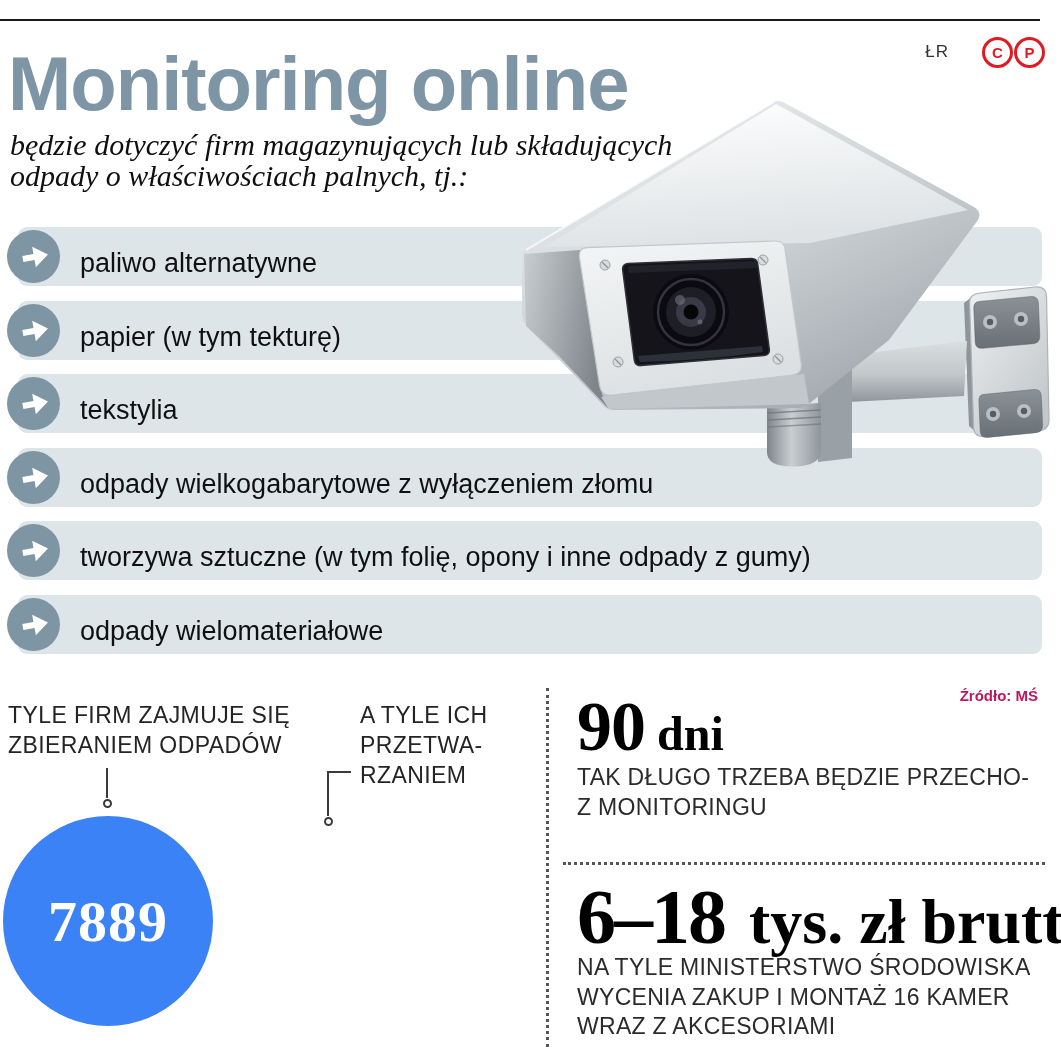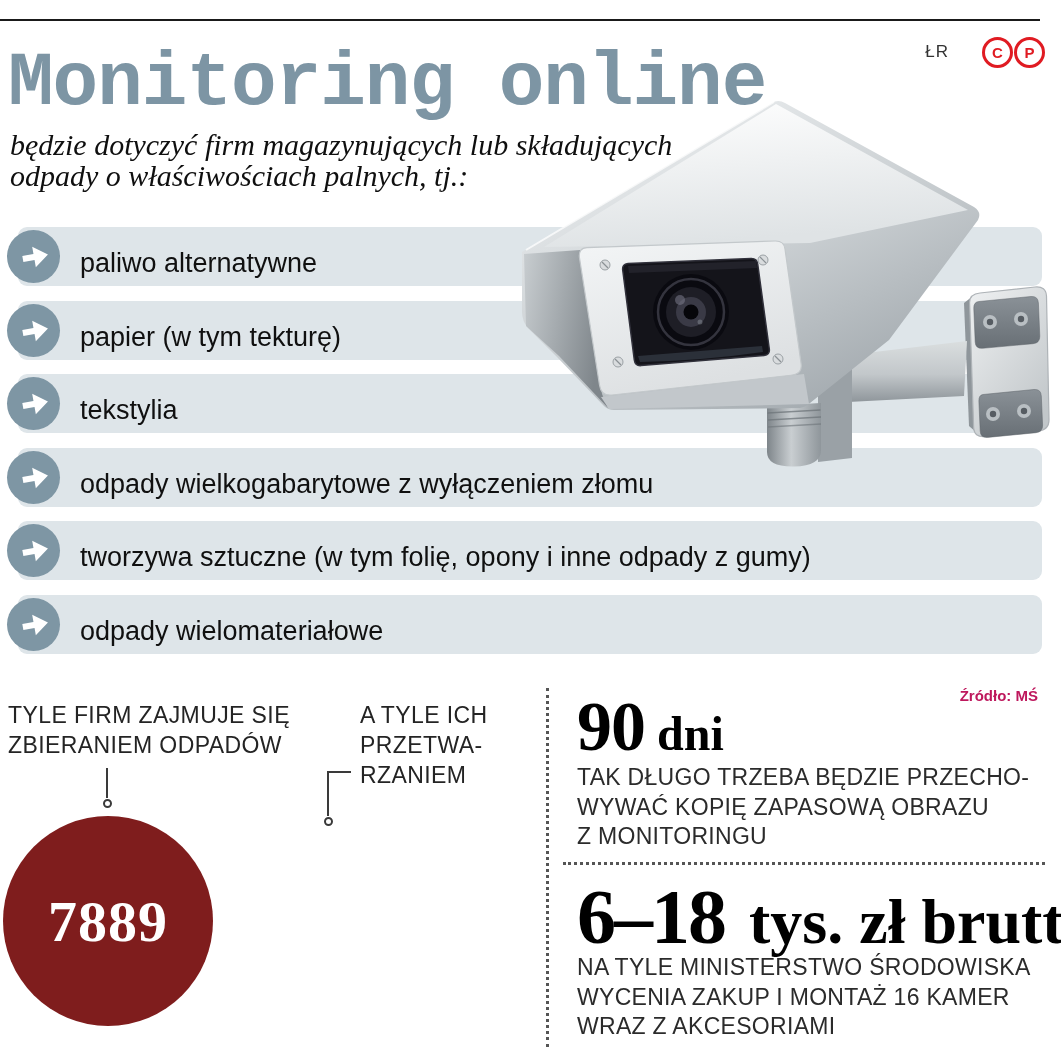--- a/index.html
+++ b/index.html
@@ -7,21 +7,21 @@
          font-family:"Liberation Sans","DejaVu Sans",sans-serif;color:#111;}
   .abs{position:absolute;}
 
   
   .toprule{left:0;top:19px;width:1040px;height:2px;background:#1a1a1a;}
   .credit{top:42px;right:112px;font-size:17px;letter-spacing:1px;color:#333;margin-left:8px;}
   .mark{top:37px;width:25px;height:25px;border:3px solid #E01B22;border-radius:50%;
         color:#E01B22;font-weight:bold;font-size:15px;line-height:25px;text-align:center;box-sizing:content-box;}
   .mark.c{right:48px;}
   .mark.p{right:16px;}
-  .title{left:8px;top:46px;font-family:Liberation Mono, monospace;font-weight:bold;
+  .title{left:8px;top:46px;font-family:Liberation Sans, sans-serif;font-weight:bold;
          font-size:76px;line-height:1;letter-spacing:-1px;color:#7D95A4;}
   .subtitle{left:10px;top:129px;font-family:"Liberation Serif","DejaVu Serif",serif;
             font-style:italic;font-size:30px;line-height:31px;color:#0f0f0f;}
 
   
   .bar{left:18px;width:1024px;height:59px;background:#DEE5E9;border-radius:9px;}
   .bar .lbl{position:absolute;left:62px;top:0;height:72px;display:flex;align-items:center;
             font-size:27px;color:#101010;}
   .bullet{position:absolute;left:-11px;top:3px;width:53px;height:53px;border-radius:50%;
           background:#7E96A4;display:flex;align-items:center;justify-content:center;}
@@ -37,21 +37,21 @@
 
   .caps{font-size:23px;line-height:30px;letter-spacing:.4px;color:#242424;}
   .lab1{left:8px;top:700px;}
   .lab2{left:360px;top:700px;}
 
   .cline{background:#3a3a3a;}
   .cdot{width:9px;height:9px;border:2px solid #3a3a3a;border-radius:50%;background:#fff;box-sizing:border-box;}
 
   .bubble{border-radius:50%;display:flex;align-items:center;justify-content:center;
           font-family:"Liberation Serif","DejaVu Serif",serif;font-weight:bold;color:#fff;}
-  .bub1{left:3px;top:816px;width:210px;height:210px;background:#7f1d1d;font-size:58px;letter-spacing:1px;}
+  .bub1{left:3px;top:816px;width:210px;height:210px;background:#3b82f6;font-size:58px;letter-spacing:1px;}
   .bub2{left:232px;top:835px;width:181px;height:181px;background:#C9D4DB;font-size:53px;letter-spacing:1px;}
 
   .statline{left:577px;font-family:"Liberation Serif","DejaVu Serif",serif;font-weight:bold;color:#000000;white-space:nowrap;}
   .statline .big{font-size:70px;letter-spacing:-1px;}
   .statline .big2{font-size:78px;letter-spacing:-2px;}
   .statline .unit{font-size:48px;margin-left:12px;}
   .statline .unit2{font-size:64px;margin-left:24px;}
   .para{left:577px;font-size:23px;line-height:29.5px;letter-spacing:.3px;color:#2b2b2b;}
 </style>
 </head>
@@ -237,21 +237,20 @@
 
   <div class="abs bubble bub1">
     <span>7889</span>
   </div>
 
   <div class="abs statline" style="top:687px">
     <span class="big">90</span><span class="unit">dni</span>
   </div>
   <div class="abs para" style="top:763px">
     <div>TAK DŁUGO TRZEBA BĘDZIE PRZECHO-</div>
-    <div>WYWAĆ KOPIĘ ZAPASOWĄ OBRAZU</div>
     <div>Z MONITORINGU</div>
   </div>
 
   <div class="abs statline" style="top:872px">
     <span class="big2">6–18</span><span class="unit2">tys. zł brutto</span>
   </div>
   <div class="abs para" style="top:953px">
     <div>NA TYLE MINISTERSTWO ŚRODOWISKA</div>
     <div>WYCENIA ZAKUP I MONTAŻ 16 KAMER</div>
     <div>WRAZ Z AKCESORIAMI</div>

